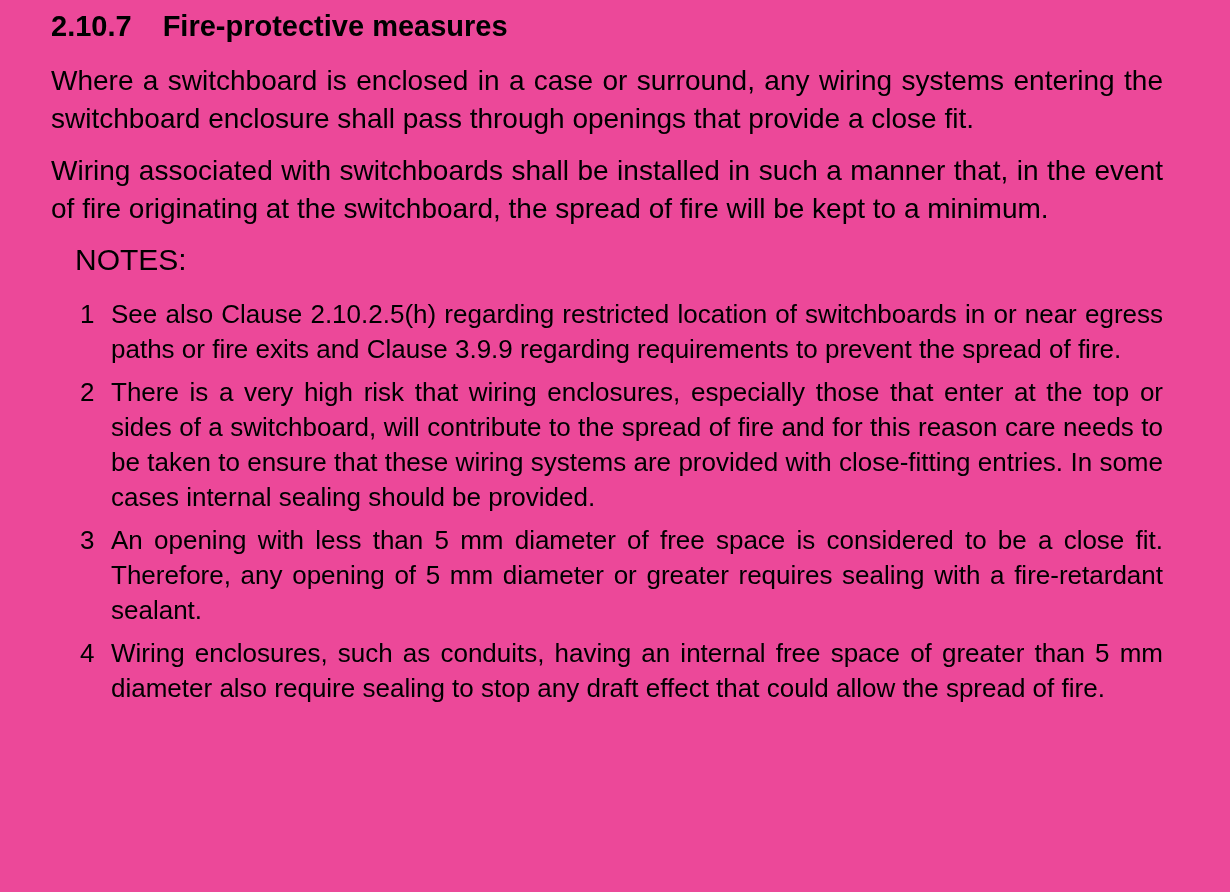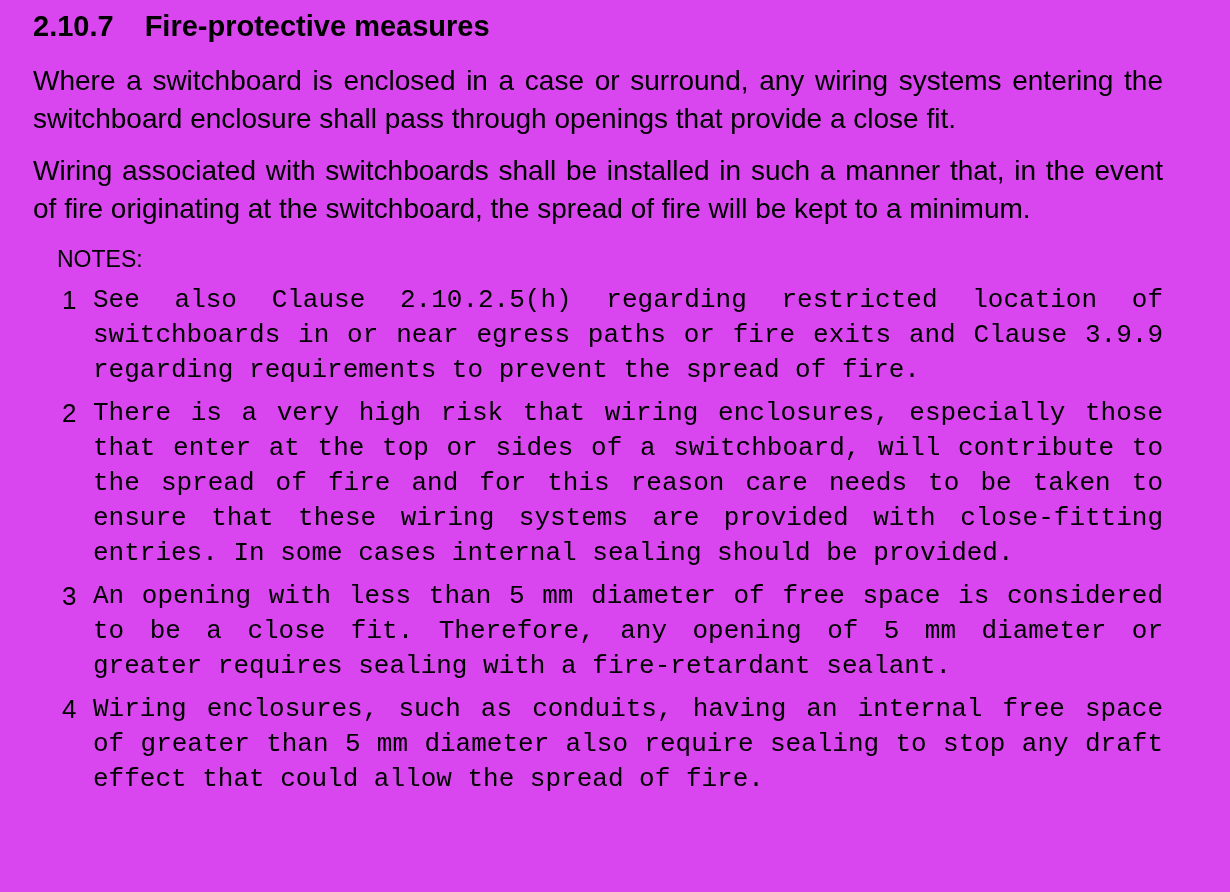--- a/index.html
+++ b/index.html
@@ -4,25 +4,25 @@
 <style>
   html, body {
     margin: 0;
     padding: 0;
     background: #ffffff;
   }
   .page {
     position: relative;
     width: 1230px;
     height: 892px;
-    background: #d946ef;
+    background: #ec4899;
     color: #000000;
     font-family: "Liberation Sans", "DejaVu Sans", sans-serif;
     box-sizing: border-box;
-    padding: 6px 67px 0 33px;
+    padding: 6px 67px 0 51px;
     overflow: hidden;
   }
   .clause-heading {
     font-size: 29px;
     font-weight: bold;
     line-height: 40px;
     margin: 0 0 16px 0;
     white-space: nowrap;
   }
   .clause-heading .clause-number {
@@ -32,39 +32,38 @@
   .body-para {
     font-size: 28px;
     line-height: 38px;
     text-align: justify;
     margin: 0 0 14px 0;
   }
   .notes-section {
     margin-left: 24px;
   }
   .notes-label {
-    font-size: 23px;
+    font-size: 30px;
     line-height: 35px;
-    margin: 0 0 6px 0;
+    margin: 0 0 20px 0;
   }
   .note-item {
     display: flex;
     align-items: flex-start;
     margin: 0 0 8px 5px;
     font-size: 26px;
     line-height: 35px;
   }
   .note-number {
     flex: 0 0 31px;
     text-align: left;
   }
   .note-text {
     flex: 1 1 auto;
     text-align: justify;
-    font-family: Liberation Mono, monospace;
   }
 </style>
 </head>
 <body>
 
 <div class="page">
 
   <h2 class="clause-heading">
     <span class="clause-number">2.10.7</span><span class="clause-title">Fire-protective measures</span>
   </h2>

